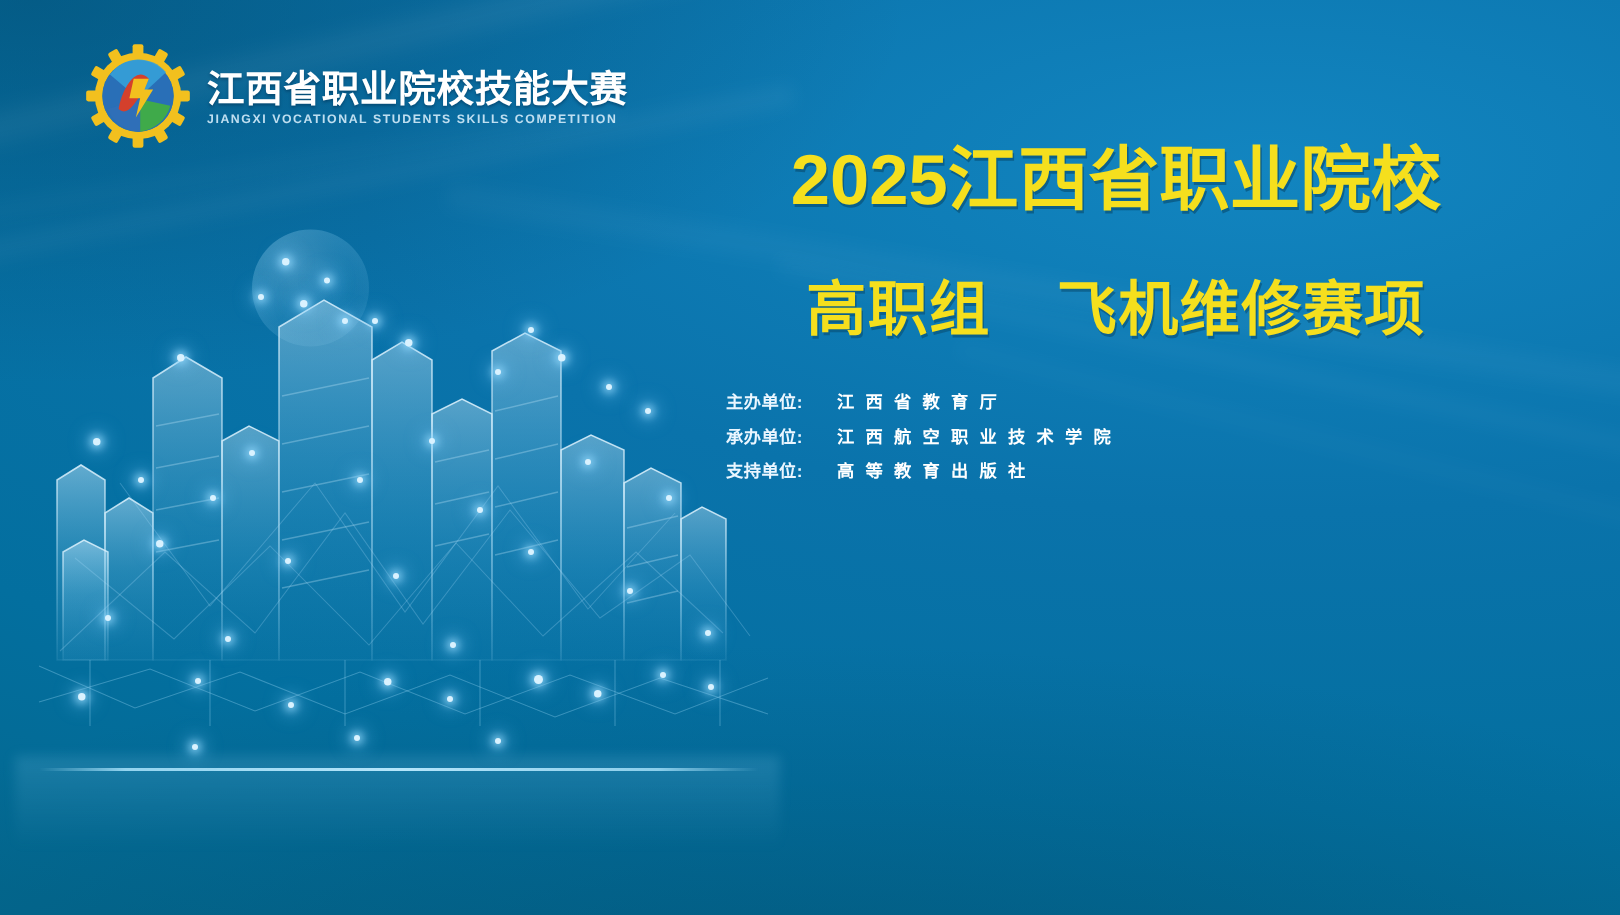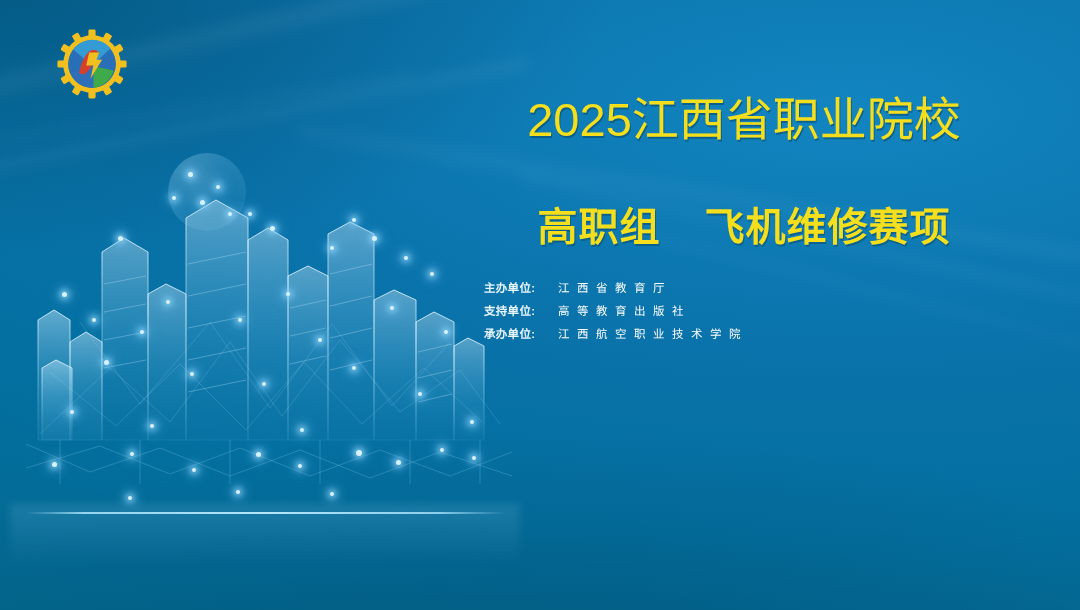--- a/index.html
+++ b/index.html
@@ -138,21 +138,21 @@
     position: absolute;
     right: 76px;
     top: 96px;
     width: 520px;
     text-align: center;
   }
 
   .title-year {
     font-family: "Liberation Sans", "DejaVu Sans", sans-serif;
     font-size: 47px;
-    font-weight: 400;
+    font-weight: 700;
     color: #f5df1d;
     letter-spacing: 0px;
     line-height: 1;
     white-space: nowrap;
     margin: 0;
     text-shadow: 1px 2px 0 rgba(6,70,104,.55);
   }
 
   .title-main {
     font-family: "Liberation Serif", "DejaVu Serif", serif;
@@ -168,21 +168,21 @@
       4px 4px 0 #a8b2b8,
       6px 7px 10px rgba(3,48,74,.55);
   }
 
   .title-sub {
     font-size: 40px;
     font-weight: 700;
     color: #f5df1d;
     line-height: 1;
     white-space: nowrap;
-    margin: 64px 0 0 0;
+    margin: 44px 0 0 0;
     letter-spacing: 1px;
     text-shadow: 1px 2px 0 rgba(6,70,104,.5);
   }
   .title-sub .gap { display:inline-block; width: 44px; }
 
   
   .credits {
     margin: 32px 0 0 0;
     display: flex;
     flex-direction: column;
@@ -198,21 +198,21 @@
     font-size: 11.5px;
     font-weight: 700;
     color: #eaf6ff;
     letter-spacing: .3px;
     width: 74px;
     text-align: left;
     flex: 0 0 auto;
   }
   .credit-value {
     font-size: 11.5px;
-    font-weight: 400;
+    font-weight: 700;
     color: #ffffff;
     letter-spacing: 7.5px;
     text-align: left;
     width: 168px;
     flex: 0 0 auto;
   }
   .credit-row.continuation .credit-label { visibility: hidden; }
 </style>
 </head>
 <body>
@@ -361,37 +361,41 @@
         <circle cx="50" cy="50" r="33" fill="#0b72ab"></circle>
         <path d="M50 17 a33 33 0 0 1 0 66 a33 33 0 0 1 0 -66 z" fill="#2f6fb8" opacity=".85"></path>
         <path d="M17 50 a33 33 0 0 0 66 0 a33 33 0 0 0 -66 0 z" fill="none"></path>
         <path d="M22 62 a33 33 0 0 0 30 21 l0 -30 z" fill="#2f6fb8"></path>
         <path d="M52 53 l28 6 a33 33 0 0 1 -28 24 z" fill="#3faa4a"></path>
         <path d="M24 30 a33 33 0 0 1 52 -2 l-26 24 z" fill="#35a0d8" opacity=".9"></path>
         <path d="M40 40 q10 -16 20 -6 q-6 14 -14 24 q-8 10 -14 4 q2 -12 8 -22 z" fill="#d4402c"></path>
         <path d="M46 34 l14 0 l-4 10 l8 0 l-16 26 l4 -18 l-10 0 z" fill="#f2c01e"></path>
       </svg>
     </span>
+    <span class="logo-text">
+      <span class="logo-cn">江西省职业院校技能大赛</span>
+      <span class="logo-en">JIANGXI VOCATIONAL STUDENTS SKILLS COMPETITION</span>
+    </span>
   </div>
 
   <div class="content">
     <div class="title-year">2025江西省职业院校</div>
     <div class="title-sub">
       <span>高职组</span><span class="gap"></span><span>飞机维修赛项</span>
     </div>
 
     <div class="credits">
       <div class="credit-row">
         <span class="credit-label">主办单位:</span>
         <span class="credit-value">江西省教育厅</span>
       </div>
       <div class="credit-row">
+        <span class="credit-label">承办单位:</span>
+        <span class="credit-value">江西航空职业技术学院</span>
+      </div>
+      <div class="credit-row">
         <span class="credit-label">支持单位:</span>
         <span class="credit-value">高等教育出版社</span>
       </div>
-      <div class="credit-row">
-        <span class="credit-label">承办单位:</span>
-        <span class="credit-value">江西航空职业技术学院</span>
-      </div>
     </div>
   </div>
 
 </div>
 
 </body></html>

